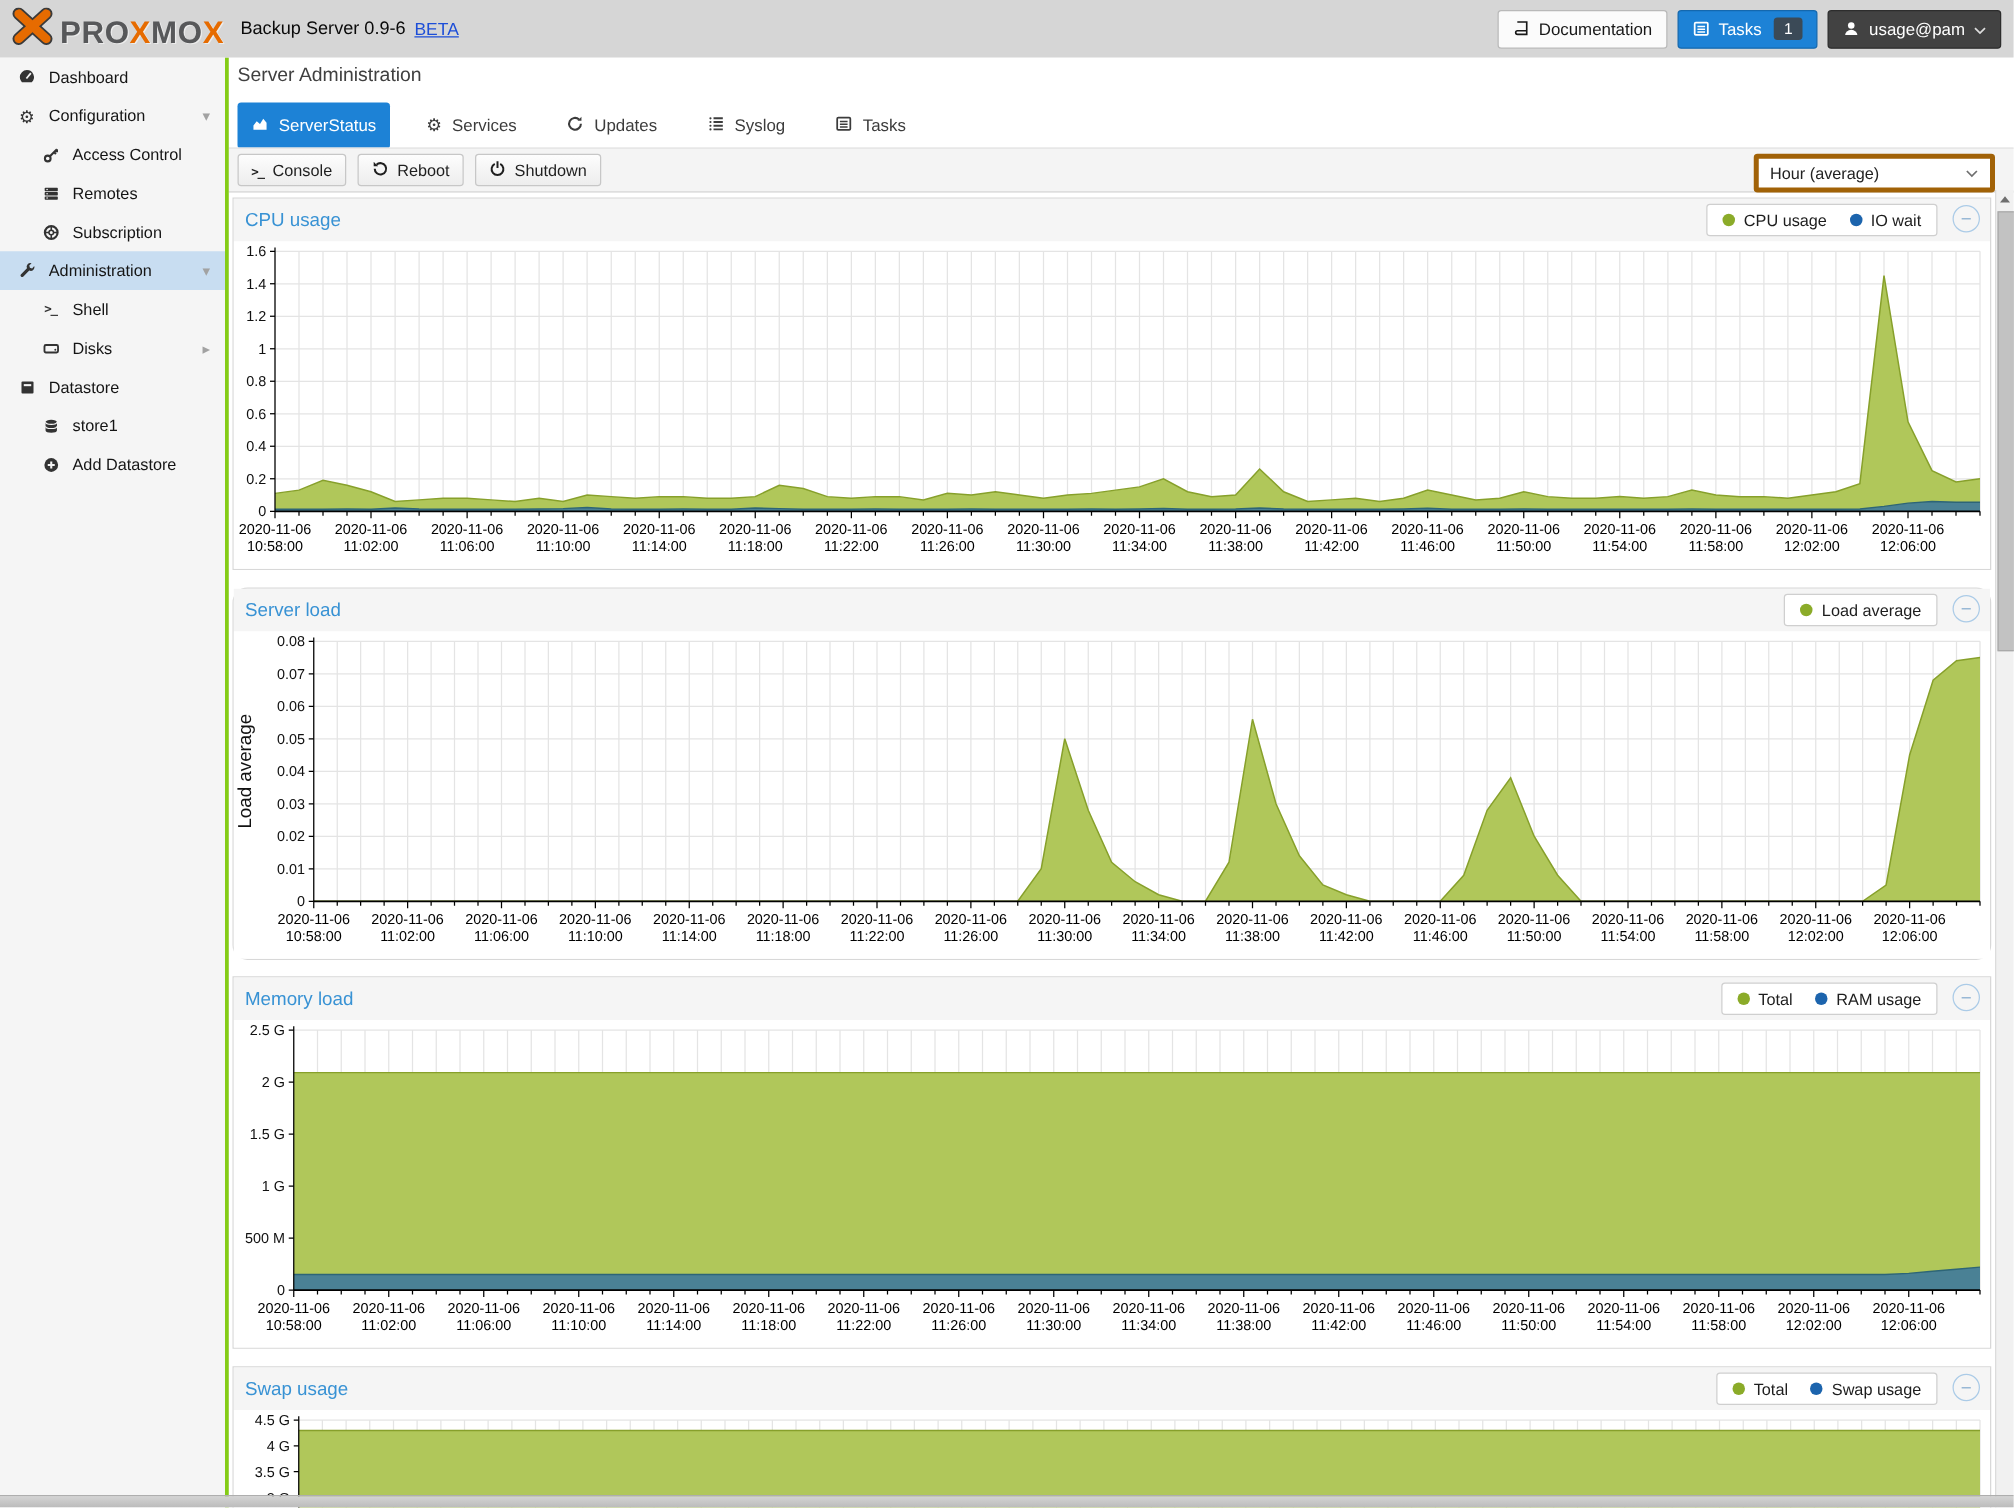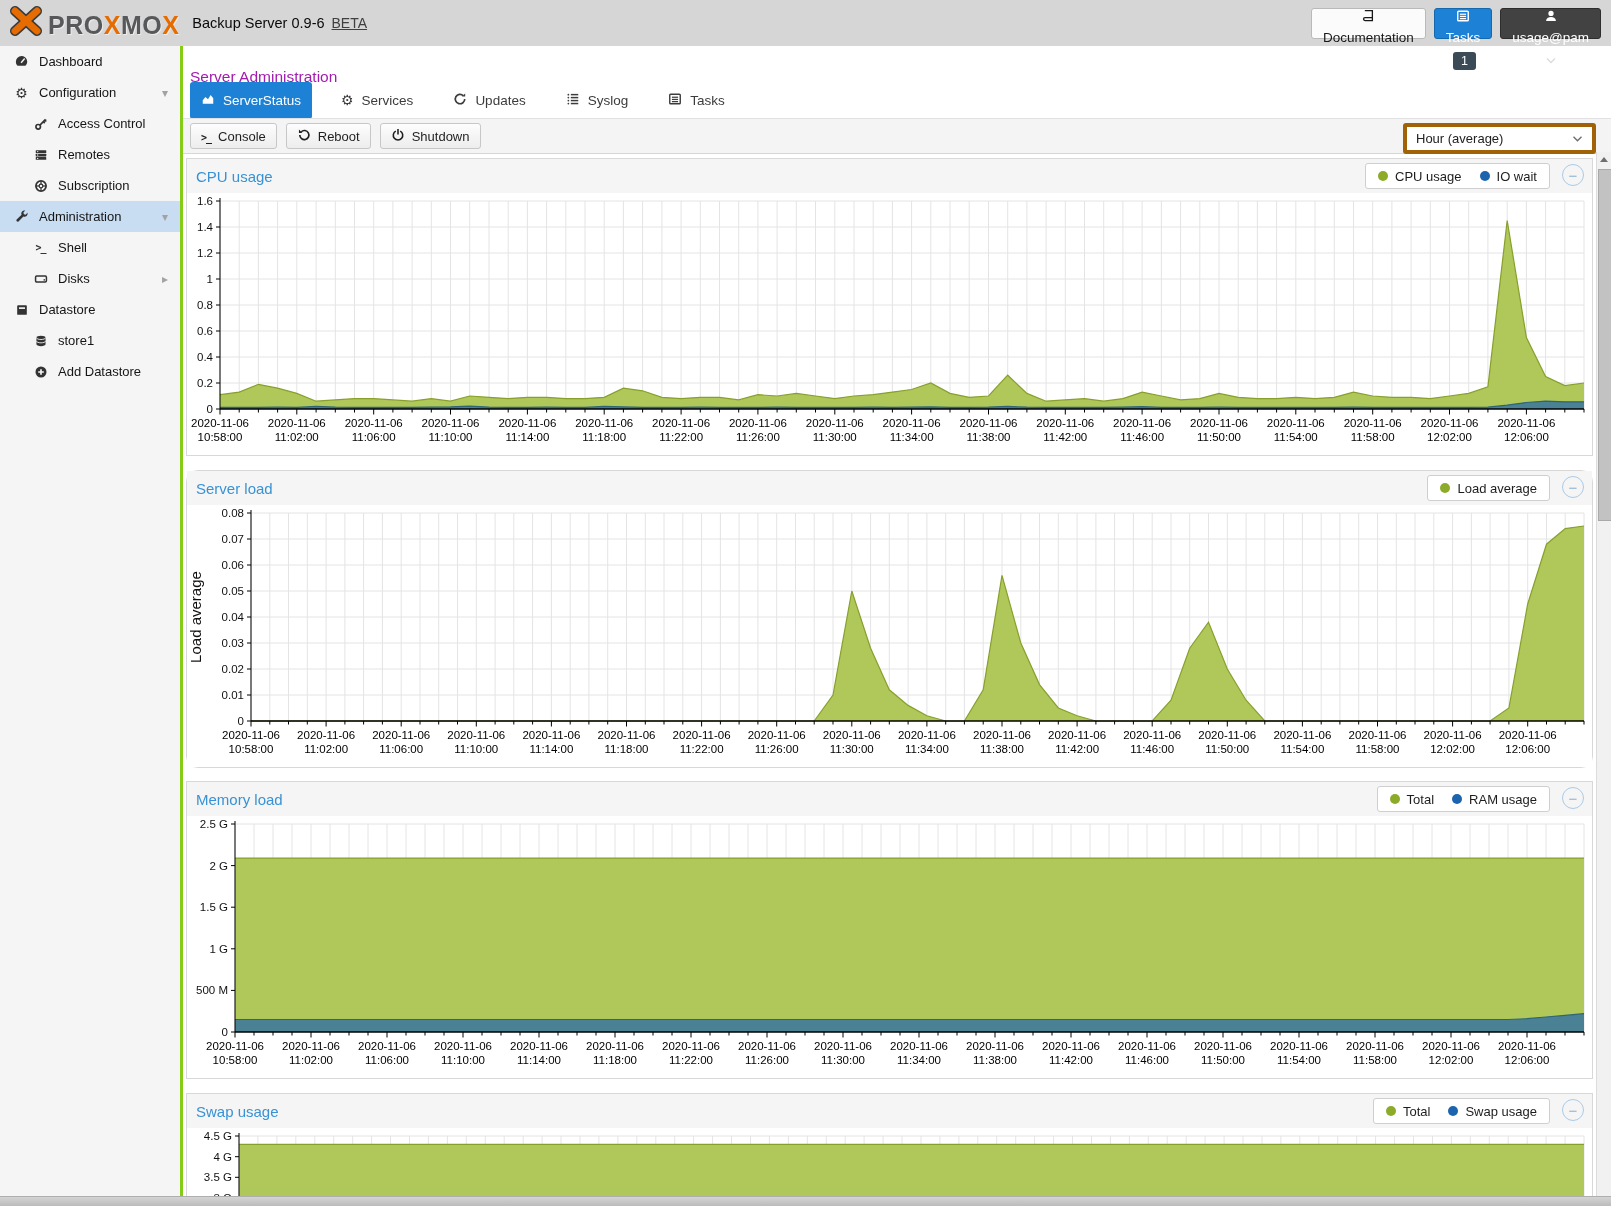--- a/index.html
+++ b/index.html
@@ -8,42 +8,42 @@
     font-family:"Liberation Sans","DejaVu Sans",sans-serif;
     background:#ffffff;-webkit-font-smoothing:antialiased;
   }
   
   #header{position:absolute;top:0;left:0;width:1611px;height:46px;background:#d6d6d6;
     display:flex;align-items:center;z-index:20;}
   #logo{display:flex;align-items:flex-end;margin-left:8px;}
   #logo-text{font-size:25px;font-weight:bold;letter-spacing:.5px;margin-left:4px;
     text-shadow:1px 1px 0 rgba(255,255,255,.55);}
   #product-name{font-size:14.5px;color:#0a0a0a;margin-left:13px;}
-  #beta-link{font-size:14px;color:#404040;text-decoration:underline;margin-left:7px;cursor:pointer;}
+  #beta-link{font-size:14px;color:#1d4ed8;text-decoration:underline;margin-left:7px;cursor:pointer;}
   #hdr-buttons{margin-left:auto;margin-right:10px;display:flex;gap:8px;align-items:center;}
   .hbtn{height:29px;display:flex;align-items:center;gap:7px;padding:0 11px;border-radius:3px;
-    font-size:13.5px;border:1px solid transparent;cursor:pointer;white-space:nowrap;flex-direction:column;}
+    font-size:13.5px;border:1px solid transparent;cursor:pointer;white-space:nowrap;}
   .hbtn .ic{display:flex;align-items:center;}
   .hbtn-doc{background:#fbfbfb;border-color:#b9b9b9;color:#181818;}
   .hbtn-tasks{background:#1d82d6;border-color:#1468ae;color:#fff;}
   .hbtn-user{background:#424242;border-color:#2d2d2d;color:#fff;}
   .badge{background:#3b4a57;color:#fff;border-radius:3px;font-size:12.5px;padding:2px 8px;margin-left:3px;}
   
   #sidebar{position:absolute;top:46px;left:0;bottom:0;width:180px;background:#f5f5f5;
     border-right:3px solid #84cc16;z-index:10;}
   .side-item{height:31px;display:flex;align-items:center;gap:9px;padding-left:13px;
     font-size:13px;color:#151515;position:relative;cursor:pointer;}
   .side-item.indent{padding-left:32px;align-items:center;}
   .side-item.selected{background:#c8ddf1;}
   .side-item .icon{width:17px;display:flex;justify-content:center;align-items:center;color:#333;}
   .caret{position:absolute;right:12px;color:#a2a2a2;font-size:12px;}
   .uni{font-size:14px;line-height:1;}
   .mono{font-family:"DejaVu Sans Mono",monospace;font-size:10px;font-weight:bold;letter-spacing:-1px;}
   
-  #page-title{position:absolute;top:68px;left:190px;font-size:15.5px;color:#a21caf;}
+  #page-title{position:absolute;top:52px;left:190px;font-size:15.5px;color:#404040;}
   #tabbar{position:absolute;top:82px;left:190px;display:flex;gap:18px;}
   .tab{height:37px;display:flex;align-items:center;gap:8px;padding:0 11px;font-size:13.5px;
     color:#3c3c3c;border-radius:3px;cursor:pointer;white-space:nowrap;}
   .tab.active{background:#1d82d6;color:#fff;}
   #toolbar{position:absolute;top:118px;left:181px;right:0;height:34px;background:#f4f4f4;
     border-top:1px solid #e2e2e2;border-bottom:1px solid #d6d6d6;display:flex;align-items:center;
     gap:9px;padding-left:9px;box-sizing:content-box;}
   .tbtn{height:24px;display:flex;align-items:center;gap:7px;padding:0 10px;
     background:linear-gradient(#fdfdfd,#ededed);border:1px solid #c7c7c7;border-radius:3px;
     font-size:13px;color:#1f1f1f;cursor:pointer;white-space:nowrap;}

